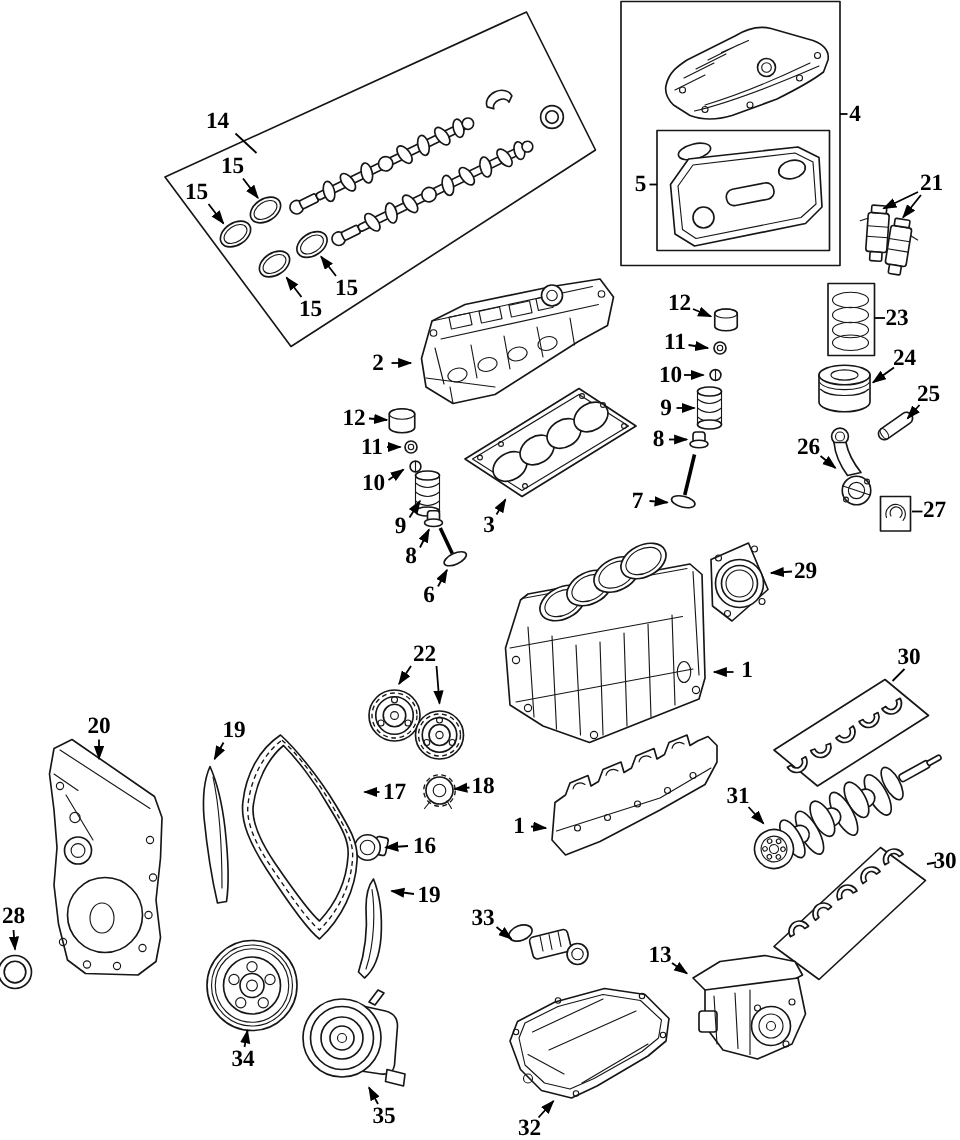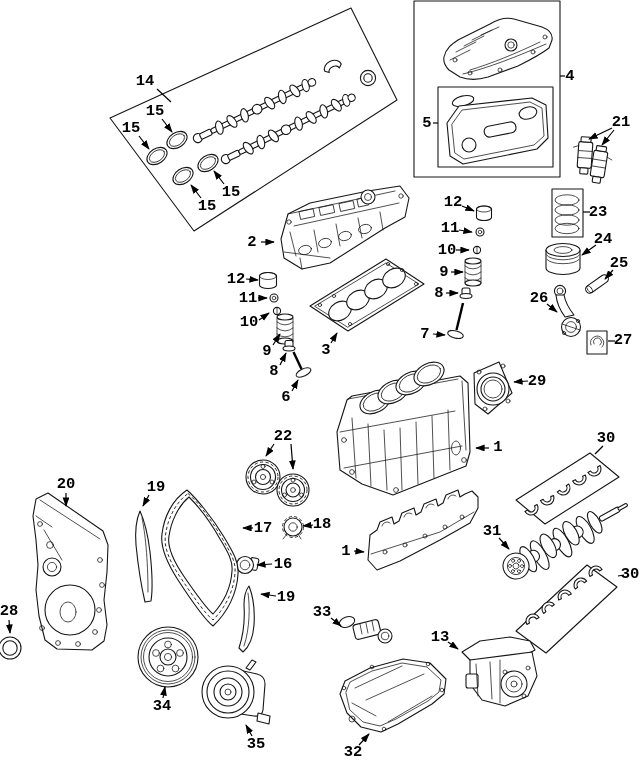--- a/index.html
+++ b/index.html
@@ -1,17 +1,17 @@
 <!DOCTYPE html>
 <html><head>
 <meta charset="utf-8">
 <style>
   html,body{margin:0;padding:0;background:#ffffff;}
   #stage{position:relative;width:640px;height:760px;background:#fff;overflow:hidden;
-         font-family:Liberation Mono, monospace;}
+         font-family:Liberation Serif, serif;}
   svg{display:block}
   .ln{fill:#ffffff;stroke:#161616;stroke-width:1.1;stroke-linejoin:round;stroke-linecap:round;}
   .ln2{fill:none;stroke:#161616;stroke-width:0.75;stroke-linejoin:round;stroke-linecap:round;}
   .dash{fill:none;stroke:#161616;stroke-width:0.9;stroke-dasharray:3.2,2.4;}
   .leader{stroke:#000000;stroke-width:1.2;fill:none;}
   text.callout{font-weight:bold;font-size:15.5px;fill:#000;text-anchor:middle;}
 </style>
 </head>
 <body>
 

